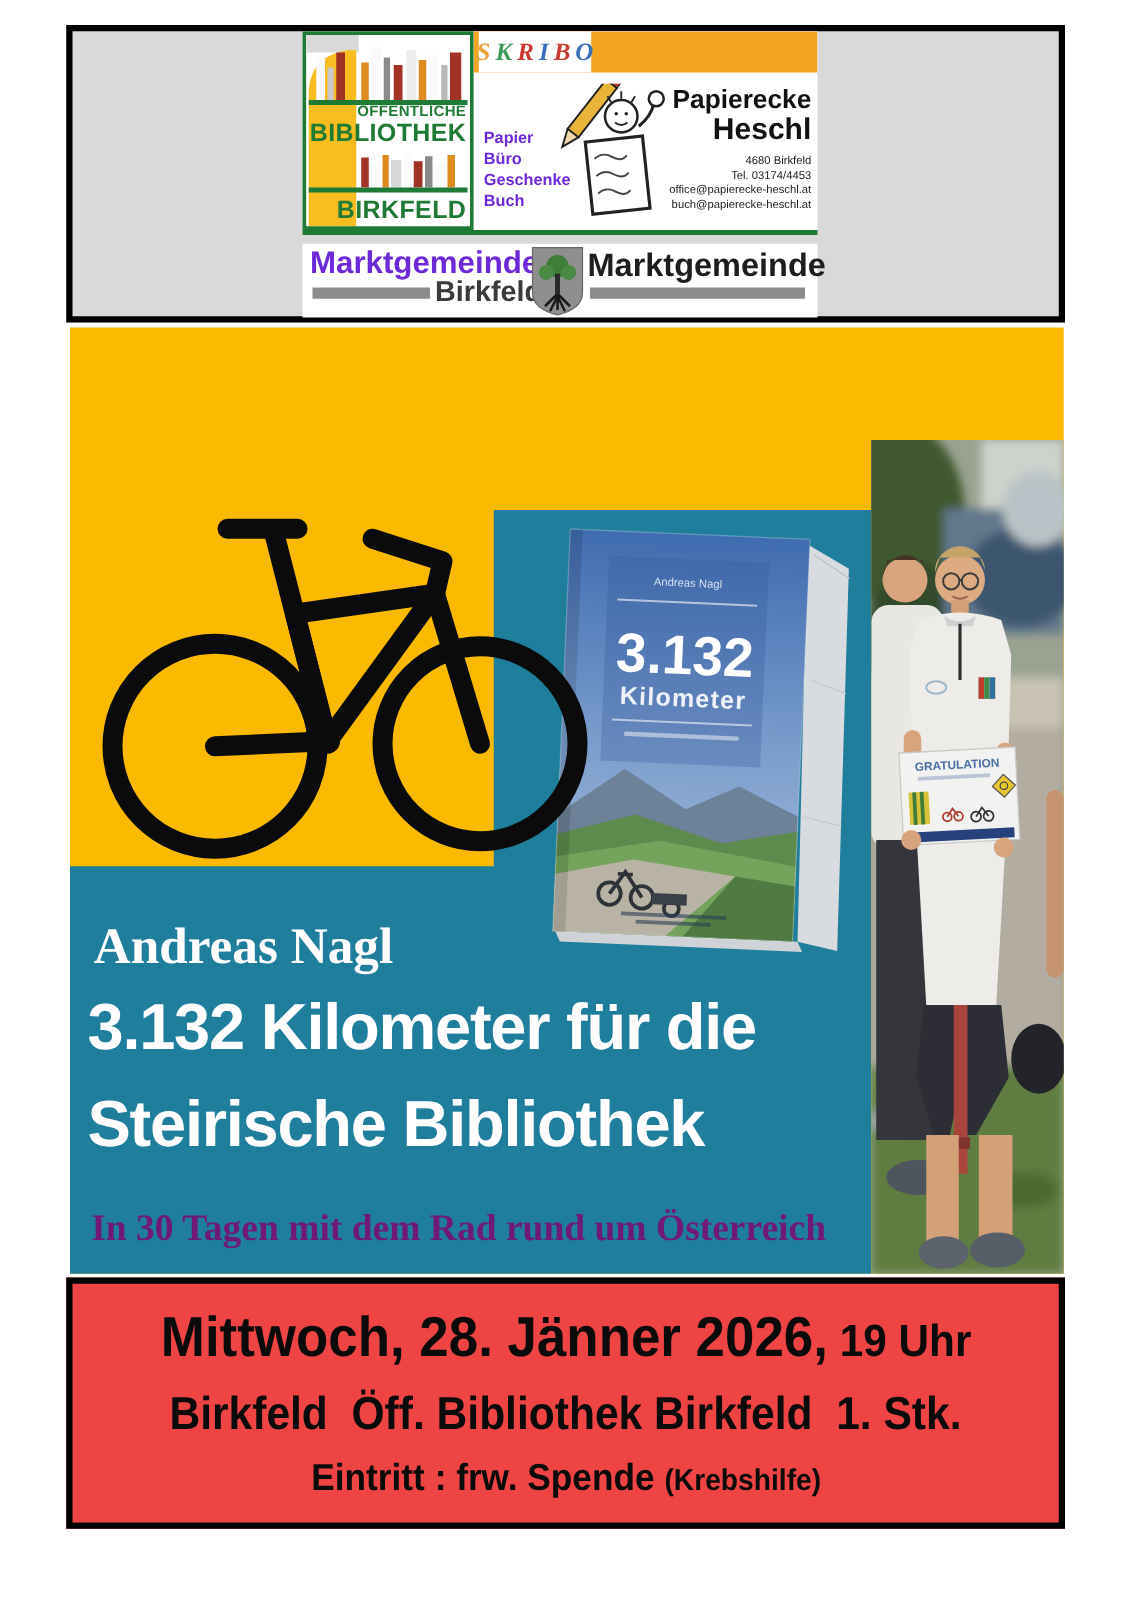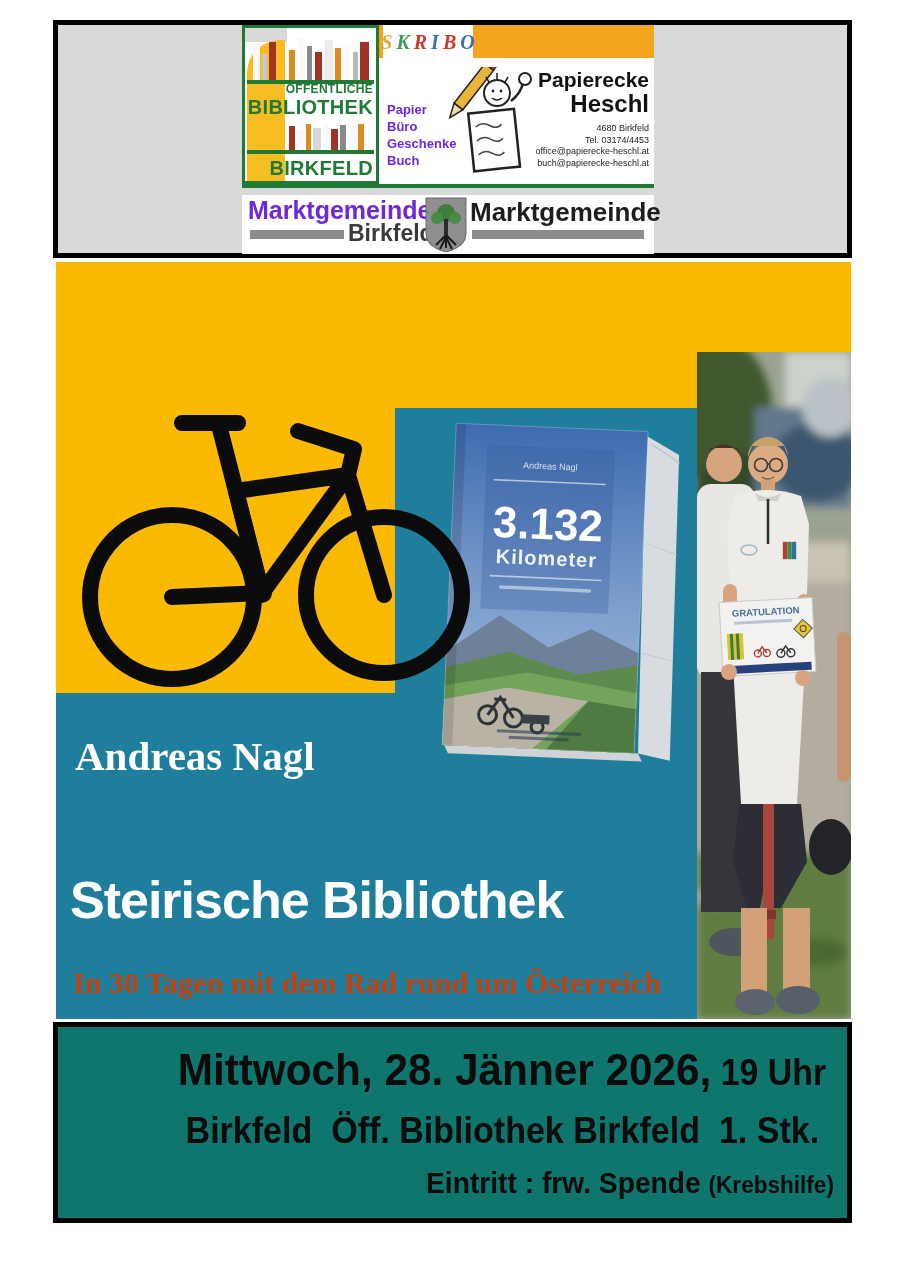--- a/index.html
+++ b/index.html
@@ -54,26 +54,26 @@
   .book-wrap{left:441px;top:420px;width:244px;height:344px;transform:rotate(2.5deg);}
   .bike-wrap{left:76px;top:413px;width:398px;height:278px;}
 
   .announce-author{left:75px;top:736px;font-family:"Liberation Serif",serif;font-weight:bold;
                    font-size:41px;color:#fff;line-height:1;white-space:nowrap;}
   .announce-1{left:70px;top:796px;font-size:52px;font-weight:bold;color:#fff;letter-spacing:-1px;
               line-height:1;white-space:nowrap;}
   .announce-2{left:70px;top:874px;font-size:52px;font-weight:bold;color:#fff;letter-spacing:-1px;
               line-height:1;white-space:nowrap;}
   .announce-sub{left:73px;top:968px;font-family:"Liberation Serif",serif;font-weight:bold;
-                font-size:30px;color:#c2410c;line-height:1;white-space:nowrap;}
+                font-size:30px;color:#701a75;line-height:1;white-space:nowrap;}
 
   
-  .bottom-box{left:53px;top:1022px;width:799px;height:201px;background:#0f766e;
+  .bottom-box{left:53px;top:1022px;width:799px;height:201px;background:#ef4444;
               border:5px solid #000;box-sizing:border-box;display:flex;flex-direction:column;
-              align-items:flex-end;justify-content:space-evenly;color:#0b0b0b;}
+              align-items:center;justify-content:space-evenly;color:#0b0b0b;}
   .ev-line{white-space:pre;line-height:1;font-weight:bold;transform:scaleX(.94);transform-origin:center;}
   .ev-1{font-size:45px;}
   .ev-1 .ev-time{font-size:36px;}
   .ev-2{font-size:37px;transform:scaleX(.92);}
   .ev-3{font-size:30px;}
   .ev-3 .ev-note{font-size:24px;}
 </style>
 </head>
 <body>
 
@@ -337,20 +337,21 @@
         <path d="M106,10 L162,10"></path>
         <path d="M160,78 L272,62 L186,180 Z"></path>
         <path d="M272,62 L308,182"></path>
         <path d="M222,18 L278,36 L272,62"></path>
       </g>
       <circle cx="186" cy="180" r="10" fill="#0b0b0b"></circle>
     </svg>
   </div>
 
   <div class="abs announce-author">Andreas Nagl</div>
+  <div class="abs announce-1">3.132 Kilometer für die</div>
   <div class="abs announce-2">Steirische Bibliothek</div>
   <div class="abs announce-sub">In 30 Tagen mit dem Rad rund um Österreich</div>
 
   <div class="abs bottom-box">
     <div class="ev-line ev-1"><span>Mittwoch, 28. Jänner 2026,</span><span class="ev-time"> 19 Uhr</span></div>
     <div class="ev-line ev-2">Birkfeld  Öff. Bibliothek Birkfeld  1. Stk.</div>
     <div class="ev-line ev-3"><span>Eintritt : frw. Spende </span><span class="ev-note">(Krebshilfe)</span></div>
   </div>
 
 </div>

